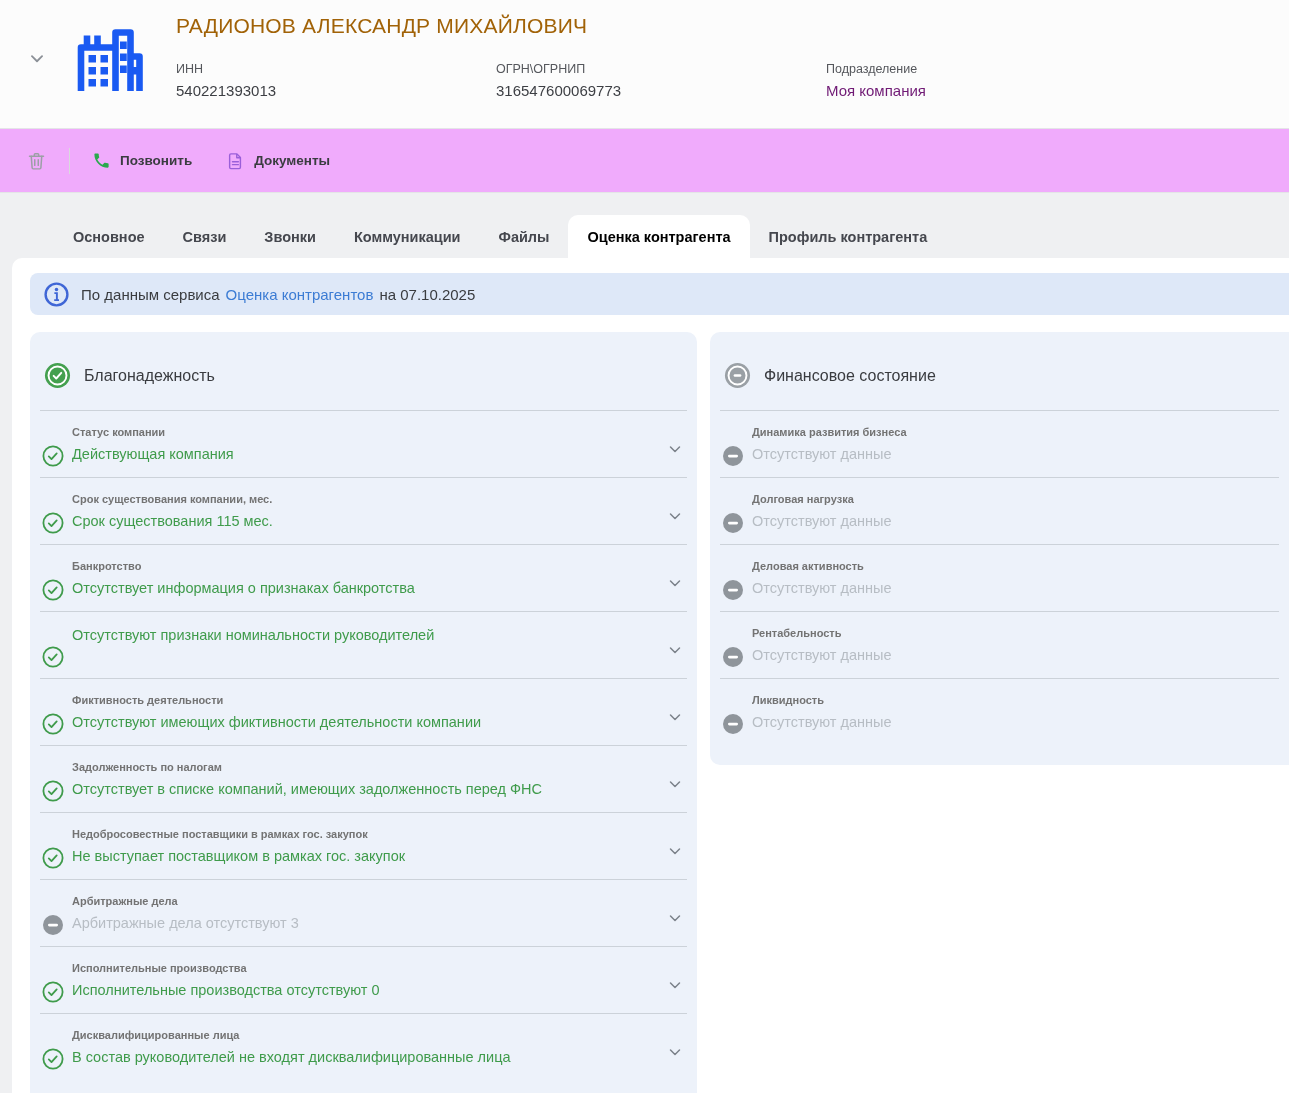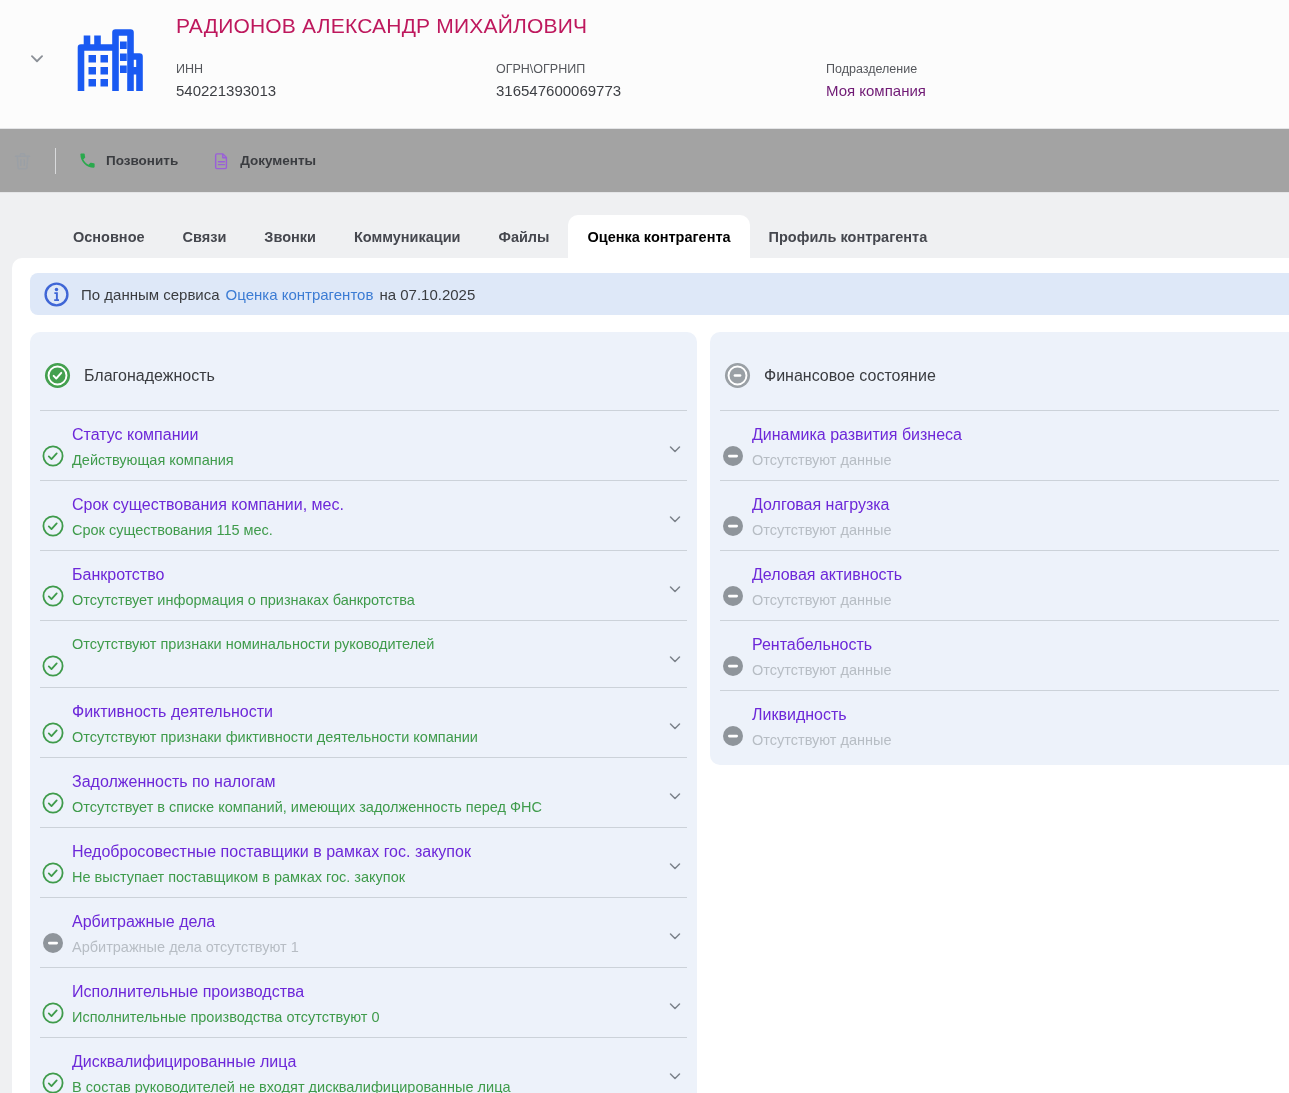--- a/index.html
+++ b/index.html
@@ -5,30 +5,30 @@
   * { box-sizing: border-box; margin: 0; padding: 0; }
   html,body { width:1289px; height:1093px; overflow:hidden;
     background:#eff0f2; font-family:"Liberation Sans", sans-serif; }
 
   
   .header { background:#fcfcfc; height:129px; border-bottom:1px solid #e4e5e7;
     display:flex; align-items:flex-start; padding-left:28px; }
   .collapse { margin-top:50px; cursor:pointer; }
   .logo { margin:22px 0 0 20px; flex-shrink:0; }
   .head-info { margin:14px 0 0 26px; flex:1; }
-  .name { font-size:21px; color:#be185d; letter-spacing:.2px; }
+  .name { font-size:21px; color:#a16207; letter-spacing:.2px; }
   .fields { display:flex; margin-top:24px; }
   .field:nth-child(1){ width:320px; } .field:nth-child(2){ width:330px; }
   .field-label { font-size:12.5px; color:#55575c; margin-bottom:6px; }
   .field-value { font-size:15px; color:#3d3f44; }
   .field-value.link { color:#701a75; cursor:pointer; }
 
   
-  .toolbar { background:#a3a3a3; height:64px; display:flex; align-items:center;
-    padding-left:12px; border-bottom:1px solid #e4e5e7; }
+  .toolbar { background:#f0abfc; height:64px; display:flex; align-items:center;
+    padding-left:26px; border-bottom:1px solid #e4e5e7; }
   .icon-btn { cursor:pointer; display:flex; align-items:center; }
   .v-div { width:1px; height:26px; background:#d9dadc; margin:0 22px; }
   .tool-btn { display:flex; align-items:center; gap:9px; margin-right:34px;
     font-size:13.5px; font-weight:bold; color:#3a3c40; cursor:pointer; }
 
   
   .tabs-band { background:#eff0f2; height:65px; display:flex;
     align-items:flex-end; padding-left:54px; }
   .tab { height:43px; padding:0 19px; display:flex; align-items:center;
     font-size:14.5px; font-weight:bold; color:#45474e; cursor:pointer; white-space:nowrap; }
@@ -48,21 +48,21 @@
   .panel.reliability { width:667px; height:800px; flex-shrink:0; }
   .panel.finance { width:600px; height:433px; border-radius:10px 0 0 10px; }
 
   .panel-header { display:flex; align-items:center; gap:13px;
     padding:30px 4px 21px 4px; border-bottom:1px solid #ccd2d9;
     font-size:16px; color:#3a3c40; }
 
   .row { position:relative; padding:15px 30px 12px 32px; min-height:67px;
     border-bottom:1px solid #ccd2d9; cursor:pointer; }
   .row:last-child { border-bottom:none; }
-  .row-label { font-size:16px; color:#6d28d9; margin-bottom:8px; }
+  .row-label { font-size:11px; color:#737373; margin-bottom:8px;font-weight:bold; }
   .row-value { font-size:14.5px; }
   .row.status-ok .row-value { color:#3f9b4b; }
   .row.status-none .row-value { color:#b7bdc4; }
   .row-icon { position:absolute; left:2px; top:34px; width:22px; height:22px; }
   .row .check-icon, .row .minus-icon { display:none; }
   .row.status-ok .check-icon { display:block; }
   .row.status-none .minus-icon { display:block; }
   .hdr-ok-icon, .hdr-none-icon { display:none; }
   .panel-header.status-ok .hdr-ok-icon { display:block; }
   .panel-header.status-none .hdr-none-icon { display:block; }
@@ -229,21 +229,21 @@
             <path d="M3.5 6l4.5 4.5L12.5 6" fill="none" stroke="#7c828a" stroke-width="1.5" stroke-linecap="round" stroke-linejoin="round"></path>
           </svg>
       </div>
       <div class="row status-ok">
         <svg class="row-icon check-icon" viewBox="0 0 22 22">
             <circle cx="11" cy="11" r="9.6" fill="none" stroke="#3f9b4b" stroke-width="1.8"></circle>
             <path d="M6.8 11.4l2.7 2.7 5.2-5.7" fill="none" stroke="#3f9b4b" stroke-width="1.8" stroke-linecap="round" stroke-linejoin="round"></path>
           </svg>
 
         <div class="row-label">Фиктивность деятельности</div>
-        <div class="row-value">Отсутствуют признаки фиктивности деятельности компании</div>
+        <div class="row-value">Отсутствуют имеющих фиктивности деятельности компании</div>
         <svg class="chevron" width="16" height="16" viewBox="0 0 16 16">
             <path d="M3.5 6l4.5 4.5L12.5 6" fill="none" stroke="#7c828a" stroke-width="1.5" stroke-linecap="round" stroke-linejoin="round"></path>
           </svg>
       </div>
       <div class="row status-ok">
         <svg class="row-icon check-icon" viewBox="0 0 22 22">
             <circle cx="11" cy="11" r="9.6" fill="none" stroke="#3f9b4b" stroke-width="1.8"></circle>
             <path d="M6.8 11.4l2.7 2.7 5.2-5.7" fill="none" stroke="#3f9b4b" stroke-width="1.8" stroke-linecap="round" stroke-linejoin="round"></path>
           </svg>
 
@@ -265,21 +265,21 @@
             <path d="M3.5 6l4.5 4.5L12.5 6" fill="none" stroke="#7c828a" stroke-width="1.5" stroke-linecap="round" stroke-linejoin="round"></path>
           </svg>
       </div>
       <div class="row status-none">
 
         <svg class="row-icon minus-icon" viewBox="0 0 22 22">
             <circle cx="11" cy="11" r="10" fill="#8f959b"></circle>
             <rect x="6" y="9.7" width="10" height="2.7" rx="1.3" fill="#fff"></rect>
           </svg>
         <div class="row-label">Арбитражные дела</div>
-        <div class="row-value">Арбитражные дела отсутствуют 1</div>
+        <div class="row-value">Арбитражные дела отсутствуют 3</div>
         <svg class="chevron" width="16" height="16" viewBox="0 0 16 16">
             <path d="M3.5 6l4.5 4.5L12.5 6" fill="none" stroke="#7c828a" stroke-width="1.5" stroke-linecap="round" stroke-linejoin="round"></path>
           </svg>
       </div>
       <div class="row status-ok">
         <svg class="row-icon check-icon" viewBox="0 0 22 22">
             <circle cx="11" cy="11" r="9.6" fill="none" stroke="#3f9b4b" stroke-width="1.8"></circle>
             <path d="M6.8 11.4l2.7 2.7 5.2-5.7" fill="none" stroke="#3f9b4b" stroke-width="1.8" stroke-linecap="round" stroke-linejoin="round"></path>
           </svg>
 

